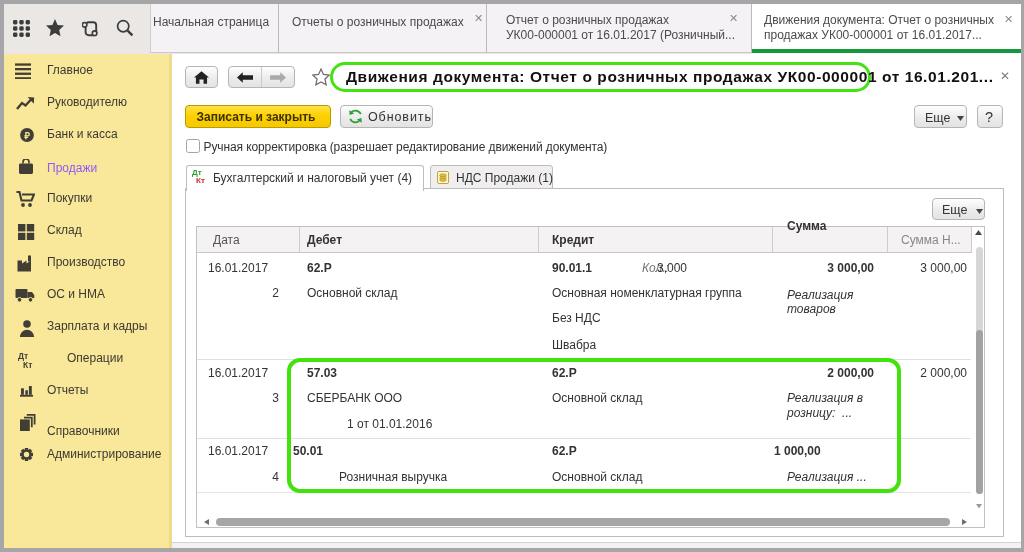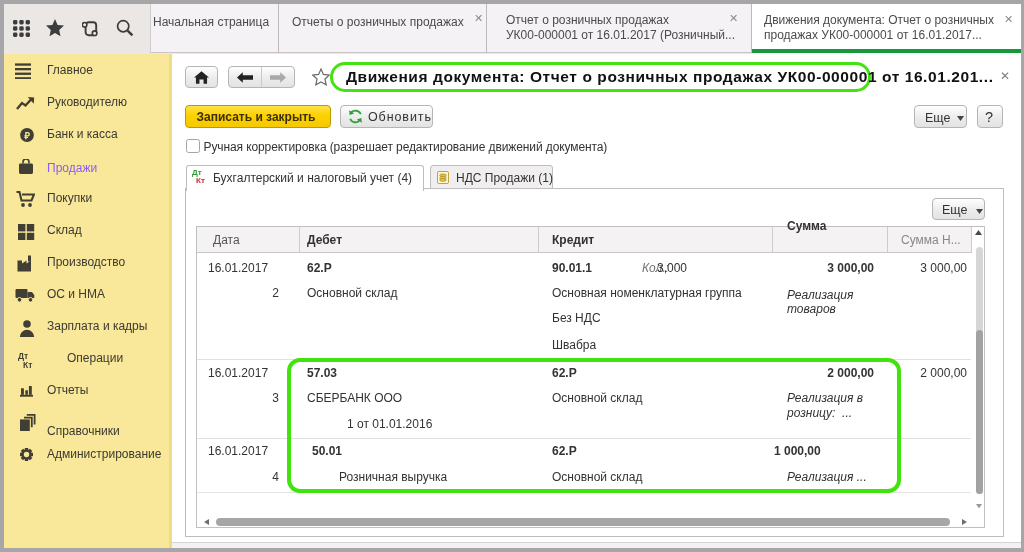--- a/index.html
+++ b/index.html
@@ -276,21 +276,21 @@
 <div class="t" style="left:307px;top:391px;">СБЕРБАНК ООО</div>
 <div class="t" style="left:307px;top:417px;margin-left:40px;">1 от 01.01.2016</div>
 <div class="t b" style="left:552px;top:366px;">62.Р</div>
 <div class="t" style="left:552px;top:391px;">Основной склад</div>
 <div class="t b" style="left:774px;top:366px;width:100px;text-align:right;">2 000,00</div>
 <div class="t" style="left:787px;top:391px;font-style:italic;line-height:15px;">Реализация в<br>розницу:&nbsp; ...</div>
 <div class="t" style="left:867px;top:366px;width:100px;text-align:right;">2 000,00</div>
 
 <div class="t" style="left:208px;top:444px;">16.01.2017</div>
 <div class="t" style="left:213px;top:470px;width:66px;text-align:right;">4</div>
-<div class="t b" style="left:312px;top:444px;">50.01</div>
+<div class="t b" style="left:293px;top:444px;">50.01</div>
 <div class="t" style="left:307px;top:470px;margin-left:32px;">Розничная выручка</div>
 <div class="t b" style="left:552px;top:444px;">62.Р</div>
 <div class="t" style="left:552px;top:470px;">Основной склад</div>
 <div class="t b" style="left:774px;top:444px;width:100px;text-align:left;">1 000,00</div>
 <div class="t" style="left:787px;top:470px;font-style:italic;">Реализация ...</div>
 
 <div class="abs" style="left:197px;top:492px;width:774px;height:1px;background:#e4e4e4;"></div>
 
 <div class="abs" style="left:287px;top:357.5px;width:614px;height:135.5px;border:4px solid #42e20d;border-radius:13px;box-sizing:border-box;"></div>
 

